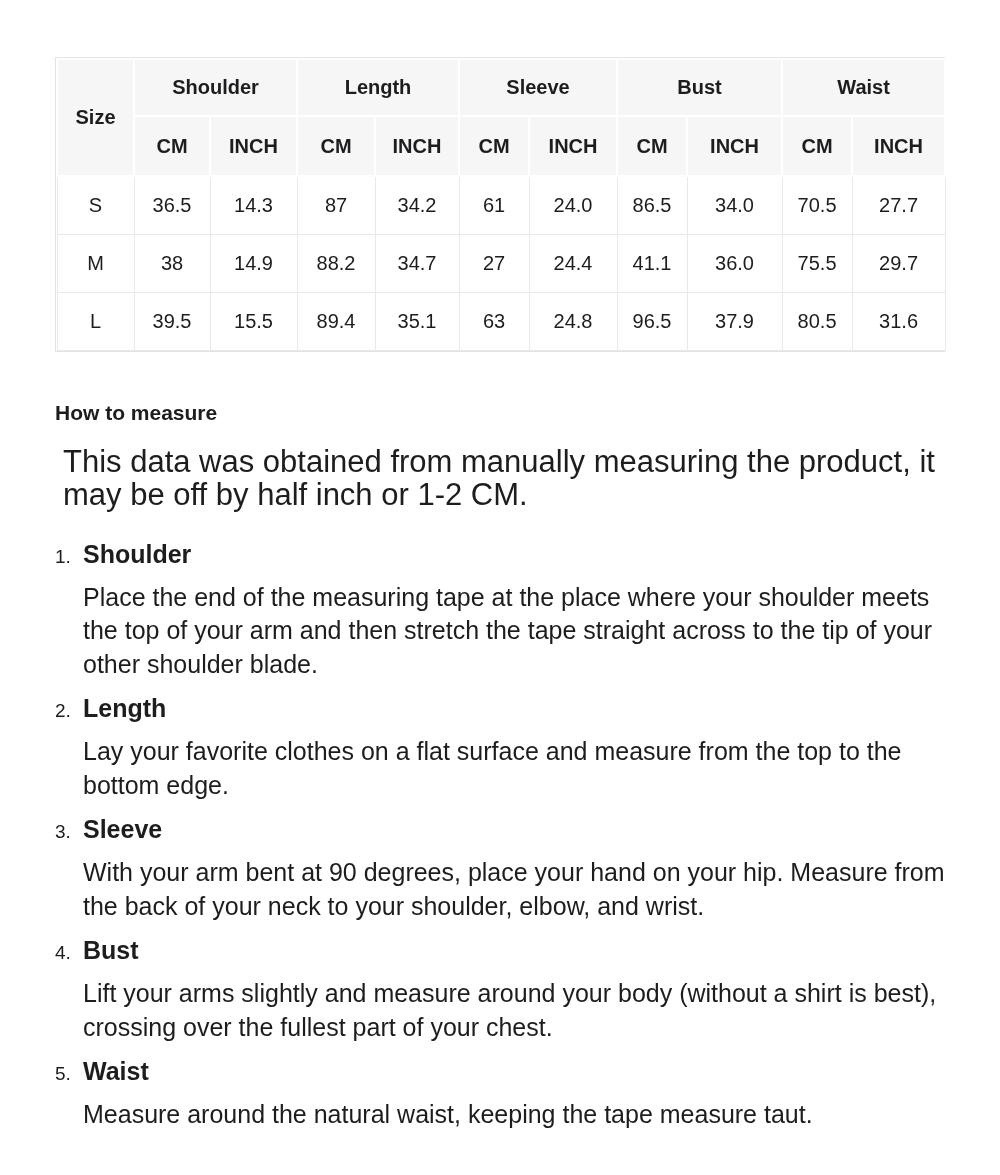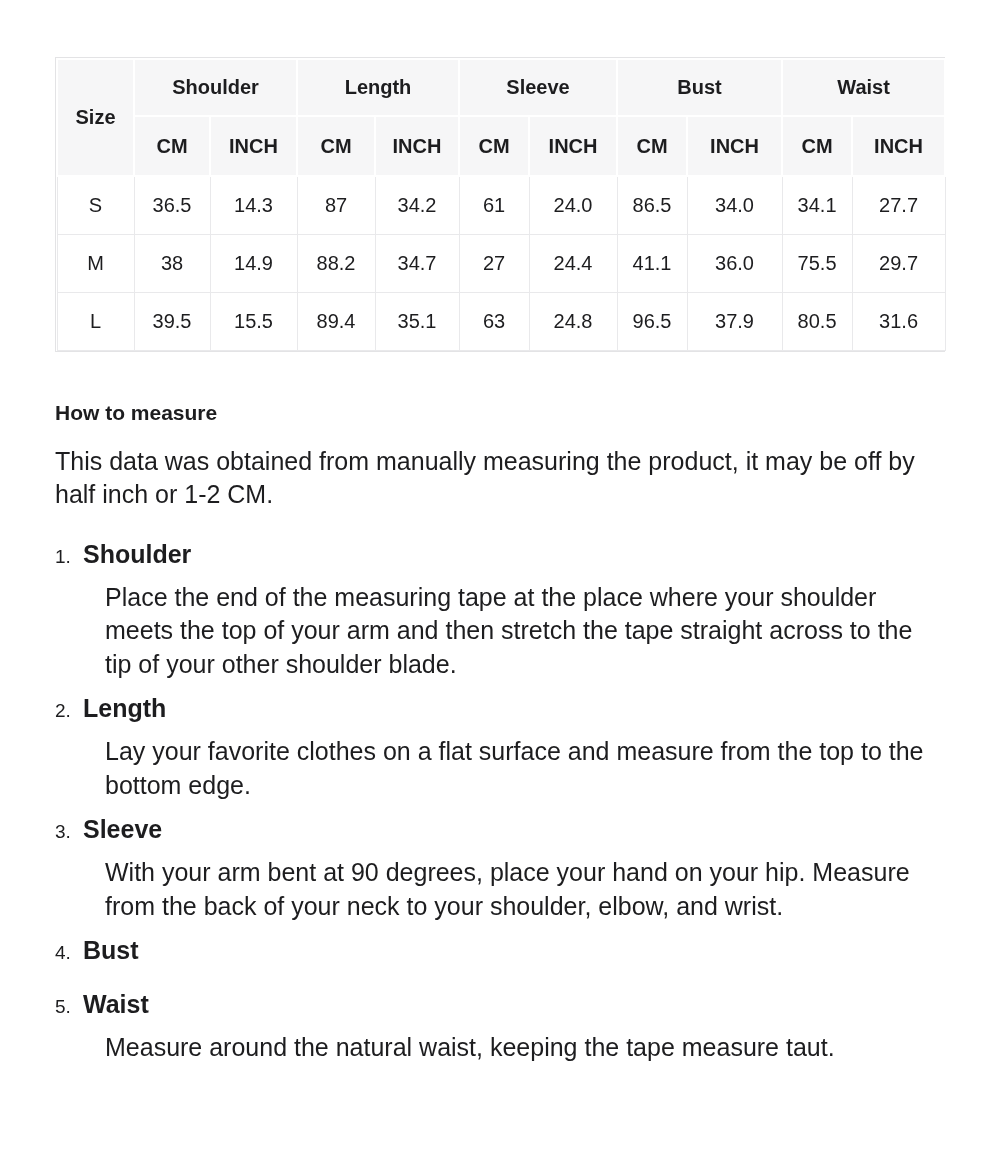--- a/index.html
+++ b/index.html
@@ -48,23 +48,23 @@
   }
 
   
   .section-title {
     font-size: 21px;
     font-weight: bold;
     line-height: 34px;
     margin: 0 0 15px 0;
   }
   .intro {
-    font-size: 25px;
+    font-size: 31px;
     line-height: 33.5px;
-    margin: 0 0 26px 0;
+    margin: 0 0 26px 8px;
   }
   .steps { }
   .step {
     display: flex;
     align-items: baseline;
     margin-bottom: 11px;
   }
   .step-num {
     width: 28px;
     flex: 0 0 28px;
@@ -74,21 +74,20 @@
   .step-body { flex: 1 1 auto; }
   .step-title {
     font-size: 25px;
     font-weight: bold;
     line-height: 33px;
     margin-bottom: 10px;
   }
   .step-desc {
     font-size: 25px;
     line-height: 33.5px;
-    margin-left: 22px;
   }
 </style>
 </head>
 <body>
 
 <div class="page">
 
   <div class="table-wrap">
     <table class="size-table">
       <colgroup>
@@ -130,21 +129,21 @@
         <tr>
           <td>S</td>
           <td>36.5</td>
           <td>14.3</td>
           <td>87</td>
           <td>34.2</td>
           <td>61</td>
           <td>24.0</td>
           <td>86.5</td>
           <td>34.0</td>
-          <td>34.1</td>
+          <td>70.5</td>
           <td>27.7</td>
         </tr>
         <tr>
           <td>M</td>
           <td>38</td>
           <td>14.9</td>
           <td>88.2</td>
           <td>34.7</td>
           <td>27</td>
           <td>24.4</td>
@@ -196,20 +195,21 @@
       <div class="step-body">
         <div class="step-title">Sleeve</div>
         <div class="step-desc">With your arm bent at 90 degrees, place your hand on your hip. Measure from the back of your neck to your shoulder, elbow, and wrist.</div>
       </div>
     </div>
 
     <div class="step">
       <div class="step-num">4.</div>
       <div class="step-body">
         <div class="step-title">Bust</div>
+        <div class="step-desc">Lift your arms slightly and measure around your body (without a shirt is best), crossing over the fullest part of your chest.</div>
       </div>
     </div>
 
     <div class="step">
       <div class="step-num">5.</div>
       <div class="step-body">
         <div class="step-title">Waist</div>
         <div class="step-desc">Measure around the natural waist, keeping the tape measure taut.</div>
       </div>
     </div>

